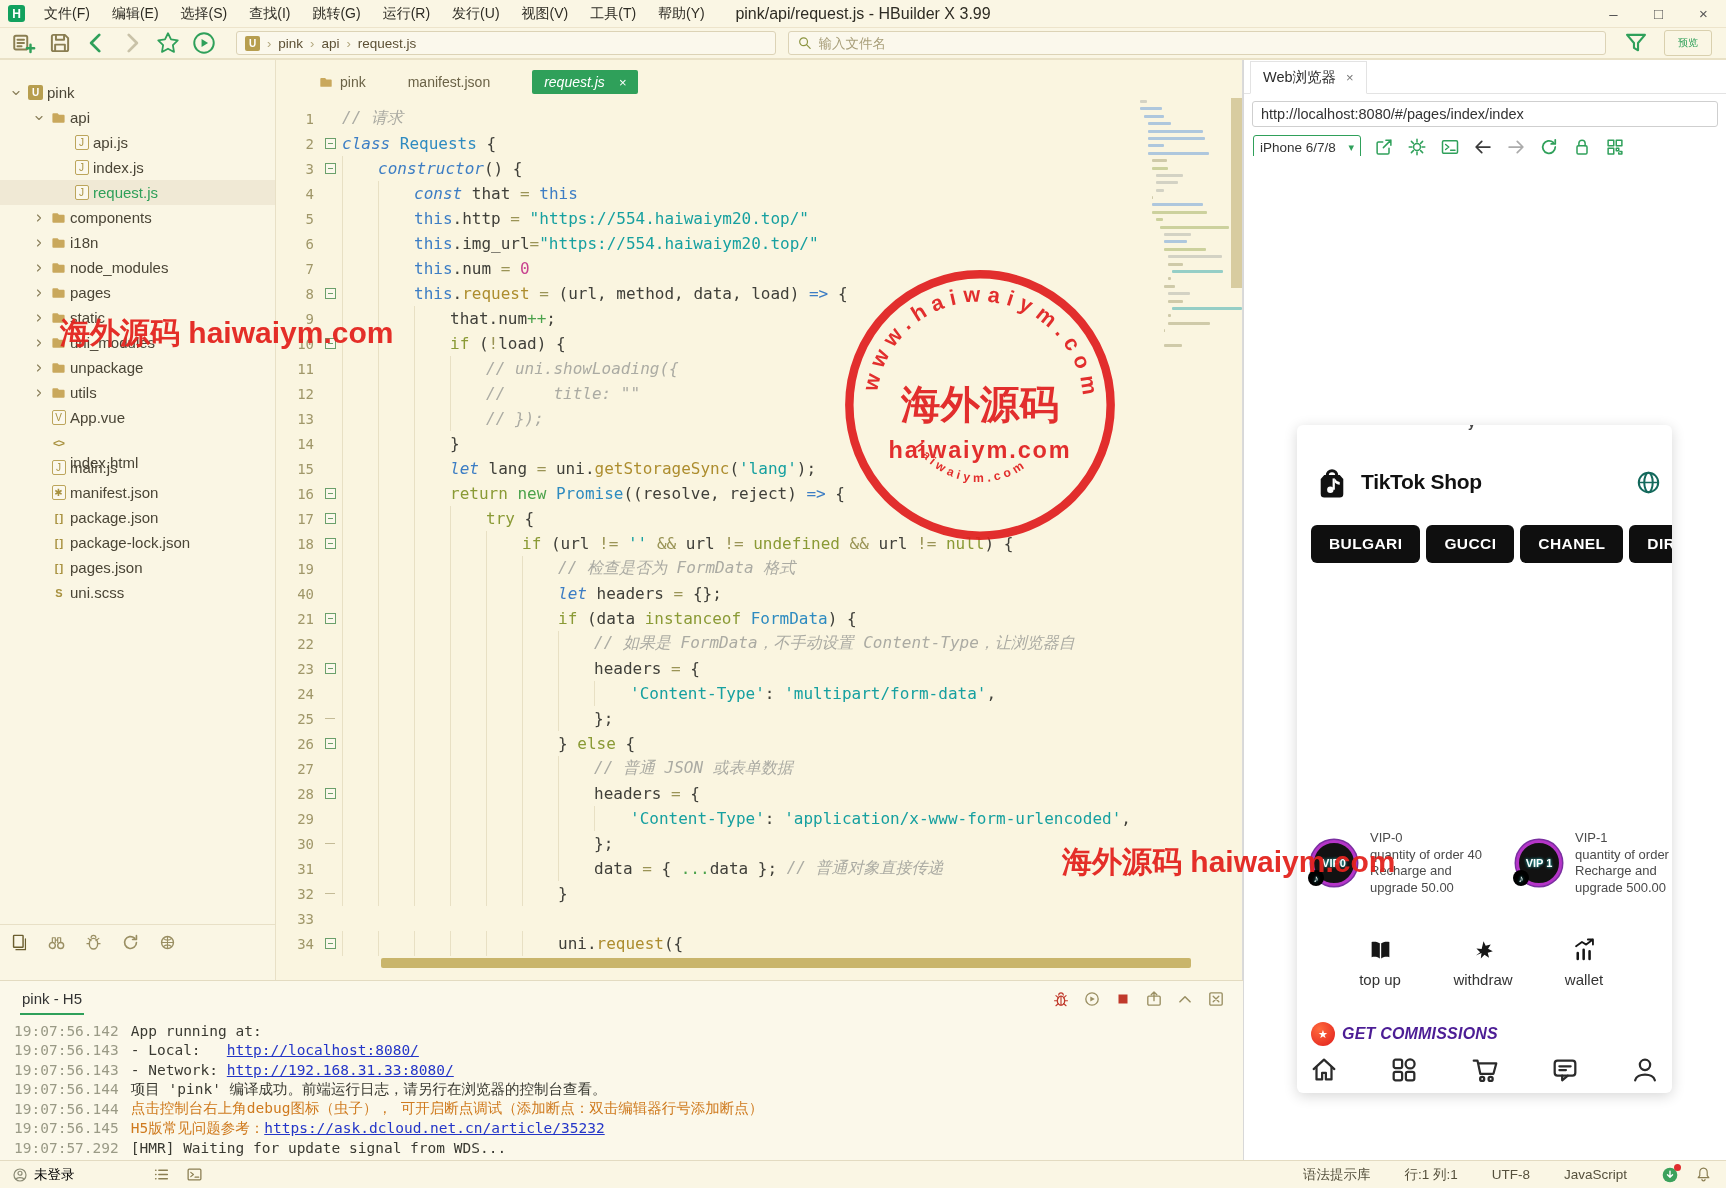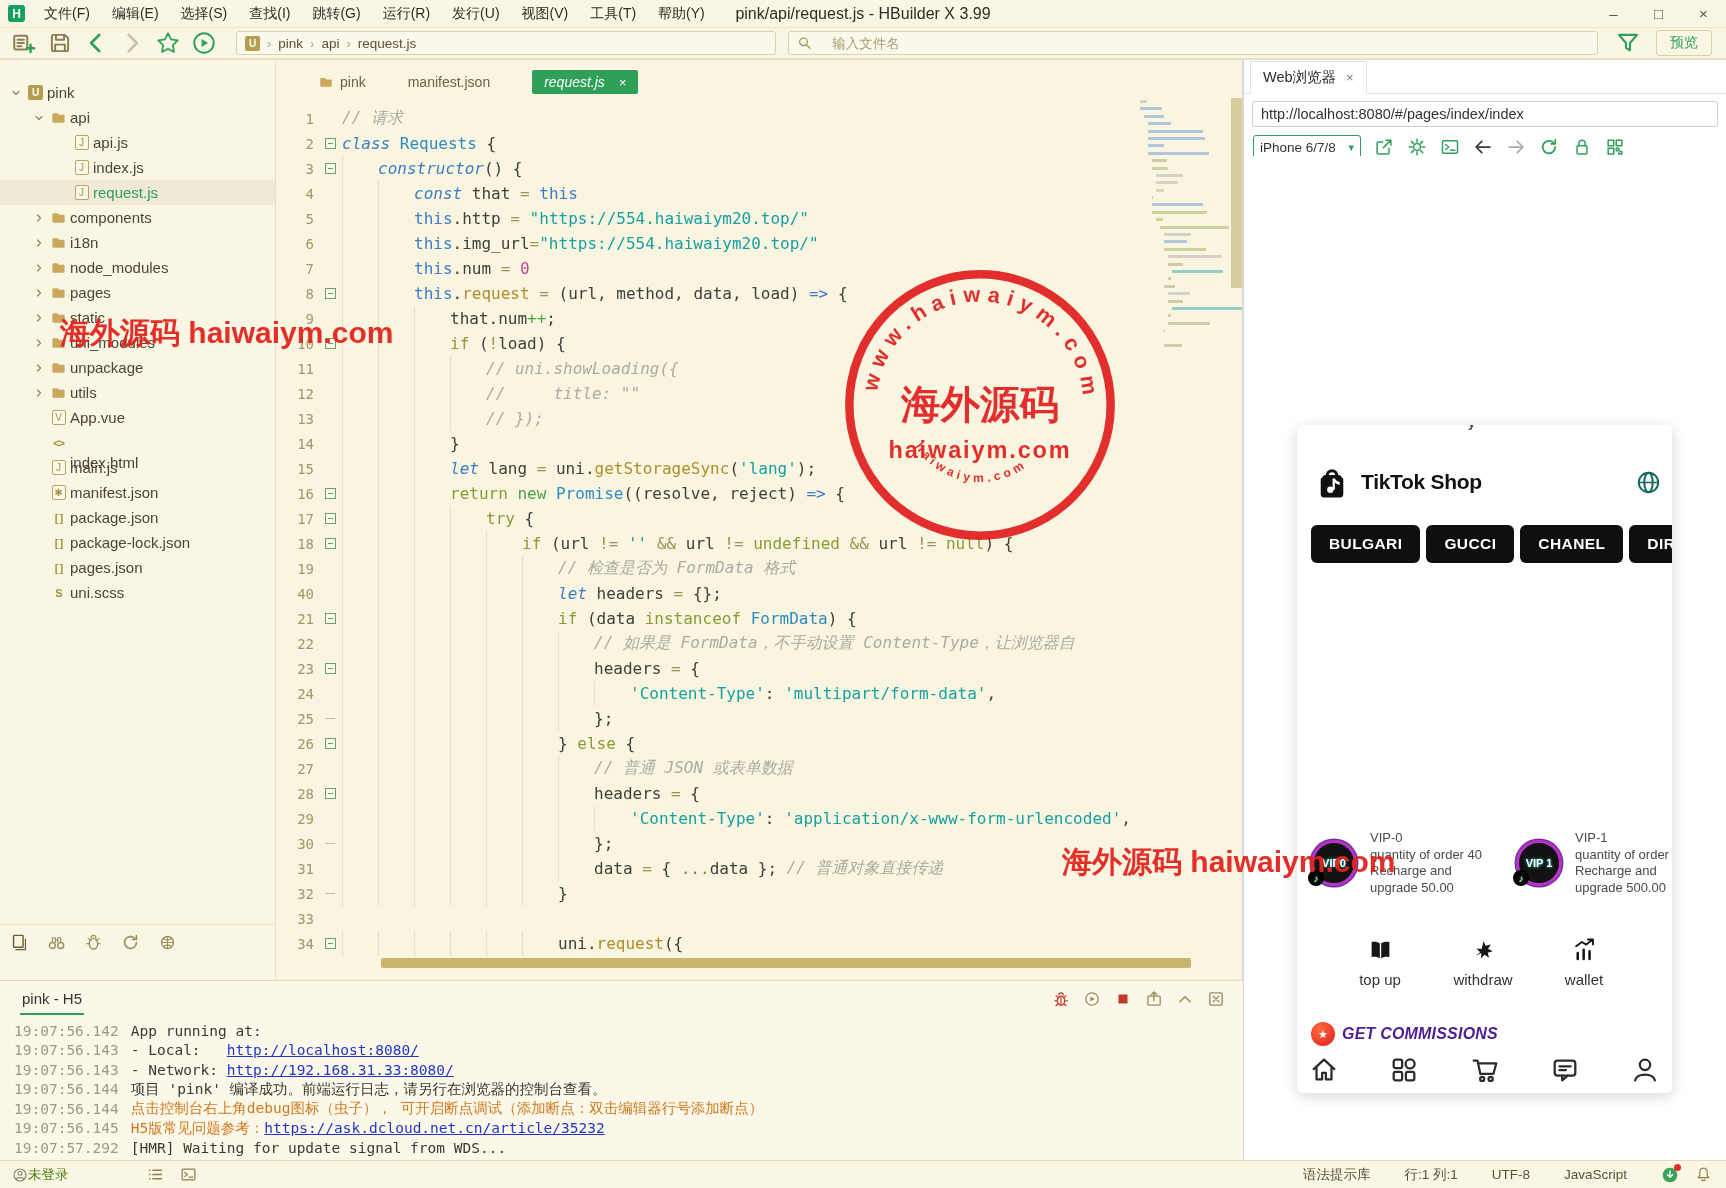--- a/index.html
+++ b/index.html
@@ -19,26 +19,26 @@
   #toolbar{position:absolute;left:0;top:28px;width:1726px;height:32px;display:flex;align-items:center;
            border-bottom:2px solid #E9E1C6;background:#FAF6E4;z-index:4;padding:0 6px;}
   .tbicon{width:26px;height:26px;display:flex;align-items:center;justify-content:center;margin:0 5px;color:#8A7E52;}
   .tbicon.green{color:#2FA05A;} .tbicon.dim{color:#C9C2A8;}
   #breadcrumb{height:24px;border:1px solid #DCD3B6;border-radius:3px;background:#FBF8EC;display:flex;
               align-items:center;padding:0 8px;margin-left:14px;gap:7px;min-width:540px;}
   #bc-proj-icon{width:15px;height:15px;border-radius:2px;background:#B79E4F;color:#fff;font-size:10px;
                 font-weight:bold;display:flex;align-items:center;justify-content:center;}
   .bc-item{font-size:13.5px;color:#5C5034;} .bc-sep{color:#B3A87F;font-size:13px;}
   #searchbox{flex:1;height:24px;border:1px solid #DCD3B6;border-radius:3px;background:#FBF8EC;display:flex;
-             align-items:center;margin:0 12px;padding:0 8px;gap:18px;}
+             align-items:center;margin:0 12px;padding:0 8px;gap:4px;}
   #searchbox input{border:none;outline:none;background:transparent;font-size:13.5px;color:#6a6146;width:100%;
                    font-family:"Liberation Sans",sans-serif;}
   #searchbox input::placeholder{color:#A89E79;}
   #preview-btn{height:26px;border:1px solid #D9D0AE;border-radius:3px;background:transparent;color:#2FA05A;
-               font-size:14px;padding:0 13px;margin:0 8px 0 10px;font-family:"Liberation Sans",sans-serif;}
+               font-size:10px;padding:0 13px;margin:0 8px 0 10px;font-family:"Liberation Sans",sans-serif;}
   
   #sidebar{position:absolute;left:0;top:60px;width:276px;height:920px;border-right:1px solid #E8E0C6;background:#FAF6E4;}
   #tree{position:absolute;top:20px;left:0;right:0;}
   .trow{position:relative;height:25px;display:flex;align-items:center;font-size:15px;color:#4a4536;}
   .trow.selected{background:#F0E9D5;}
   .trow.selected .tlabel{color:#2FA05A;}
   .tchev{position:absolute;width:12px;height:12px;color:#8a7f5a;display:flex;align-items:center;}
   .tico{position:absolute;width:17px;height:16px;display:flex;align-items:center;justify-content:center;}
   .tlabel{position:absolute;white-space:nowrap;}
   .fico-box{width:14px;height:15px;border:1px solid #BCA55B;border-radius:2px;color:#A8913F;font-size:10px;
@@ -123,21 +123,21 @@
   #cicons{margin-left:auto;display:flex;gap:13px;align-items:center;color:#9A8F63;}
   .cicon{width:18px;height:18px;} .cicon.red{color:#C0392B;}
   #clog{padding:4px 0 0 14px;font-family:"DejaVu Sans Mono",monospace;font-size:14.5px;}
   .cline{height:19.5px;display:flex;align-items:center;white-space:pre;}
   .c-time{color:#9a9a86;margin-right:12px;}
   .c-t{color:#3a3a32;} .c-w{color:#CF7A1E;}
   .c-l{color:#2436C8;text-decoration:underline;}
   
   #statusbar{position:absolute;left:0;top:1160px;width:1726px;height:28px;border-top:1px solid #E3DBC1;
              background:#FAF6E4;display:flex;align-items:center;font-size:13.5px;color:#5A5340;}
-  #login{display:flex;align-items:center;gap:0;color:#4d7c0f;margin-left:12px;}
+  #login{display:flex;align-items:center;gap:6px;color:#000000;margin-left:12px;}
   #login .licon{width:16px;height:16px;color:#8a8a74;}
   #sb-lefticons{display:flex;gap:16px;margin-left:78px;color:#8A7E52;}
   #sb-right{margin-left:auto;display:flex;align-items:center;gap:34px;margin-right:14px;}
   .sb-item{color:#55503c;}
   #dl-wrap{position:relative;width:18px;height:18px;}
   #dl-dot{position:absolute;right:-2px;top:-2px;width:7px;height:7px;border-radius:50%;background:#E02D2D;}
   .sficon,.licon,.cicon,.bricon,.aicon,.phnavico,.tbicon{display:inline-flex;align-items:center;justify-content:center;}
   svg{display:block;}
   
   .wmtext{position:absolute;font-size:30px;font-weight:bold;color:rgba(227,35,30,.95);white-space:nowrap;z-index:60;pointer-events:none;}

